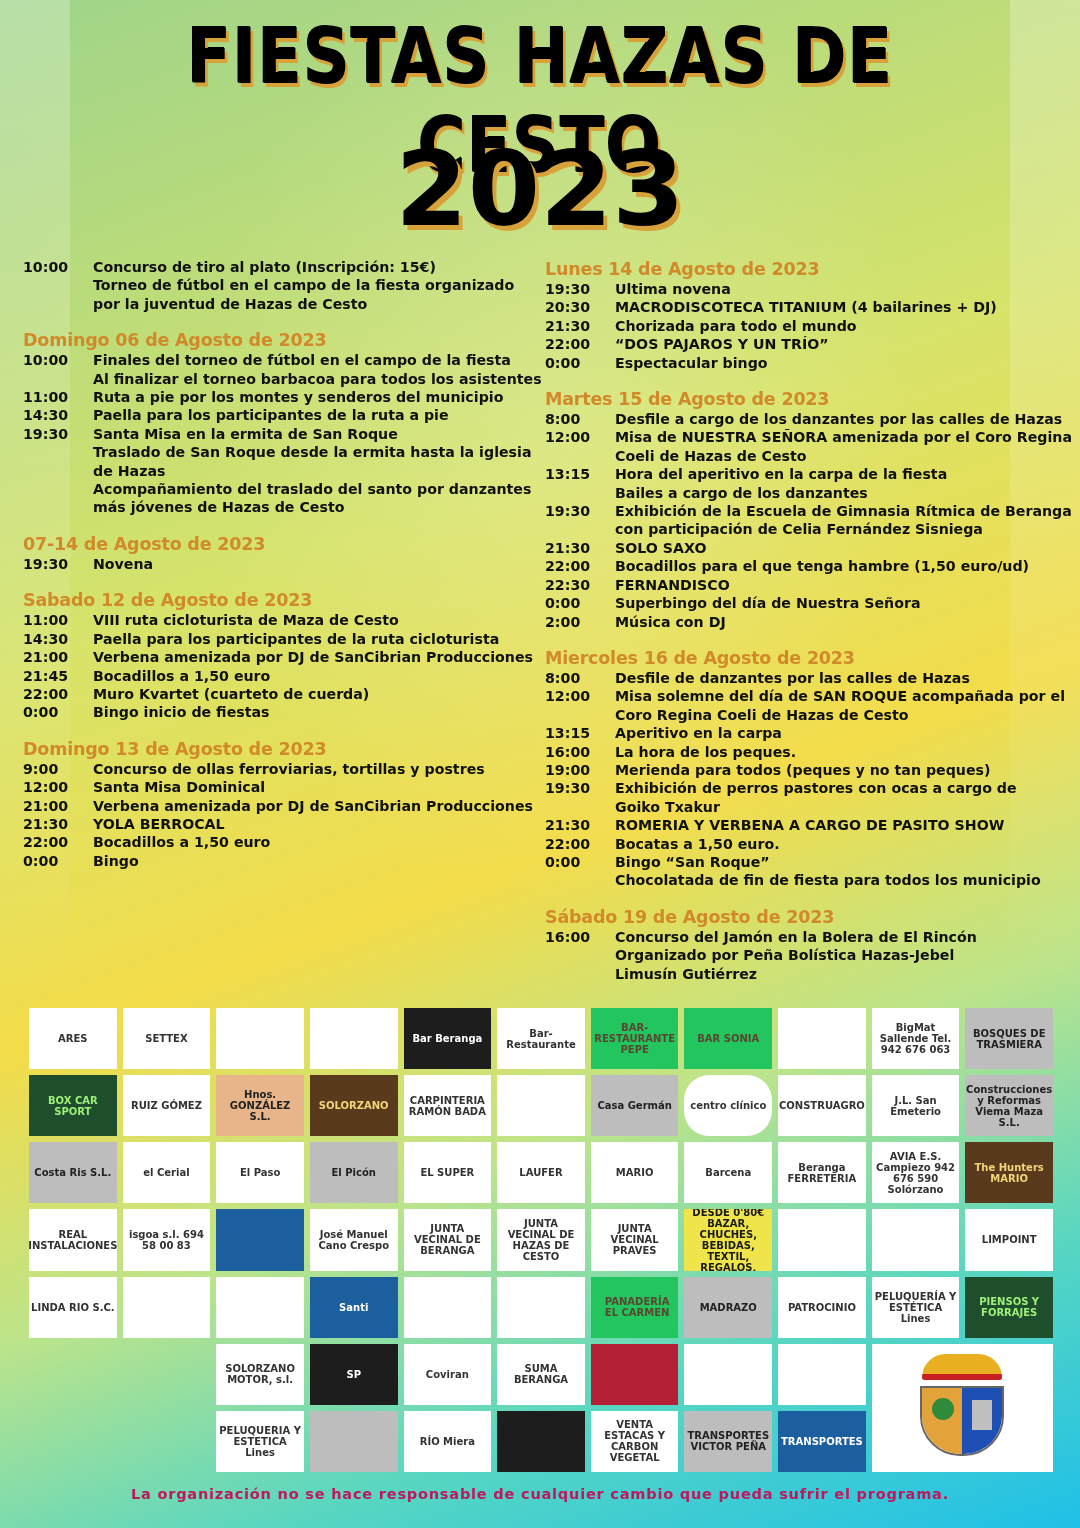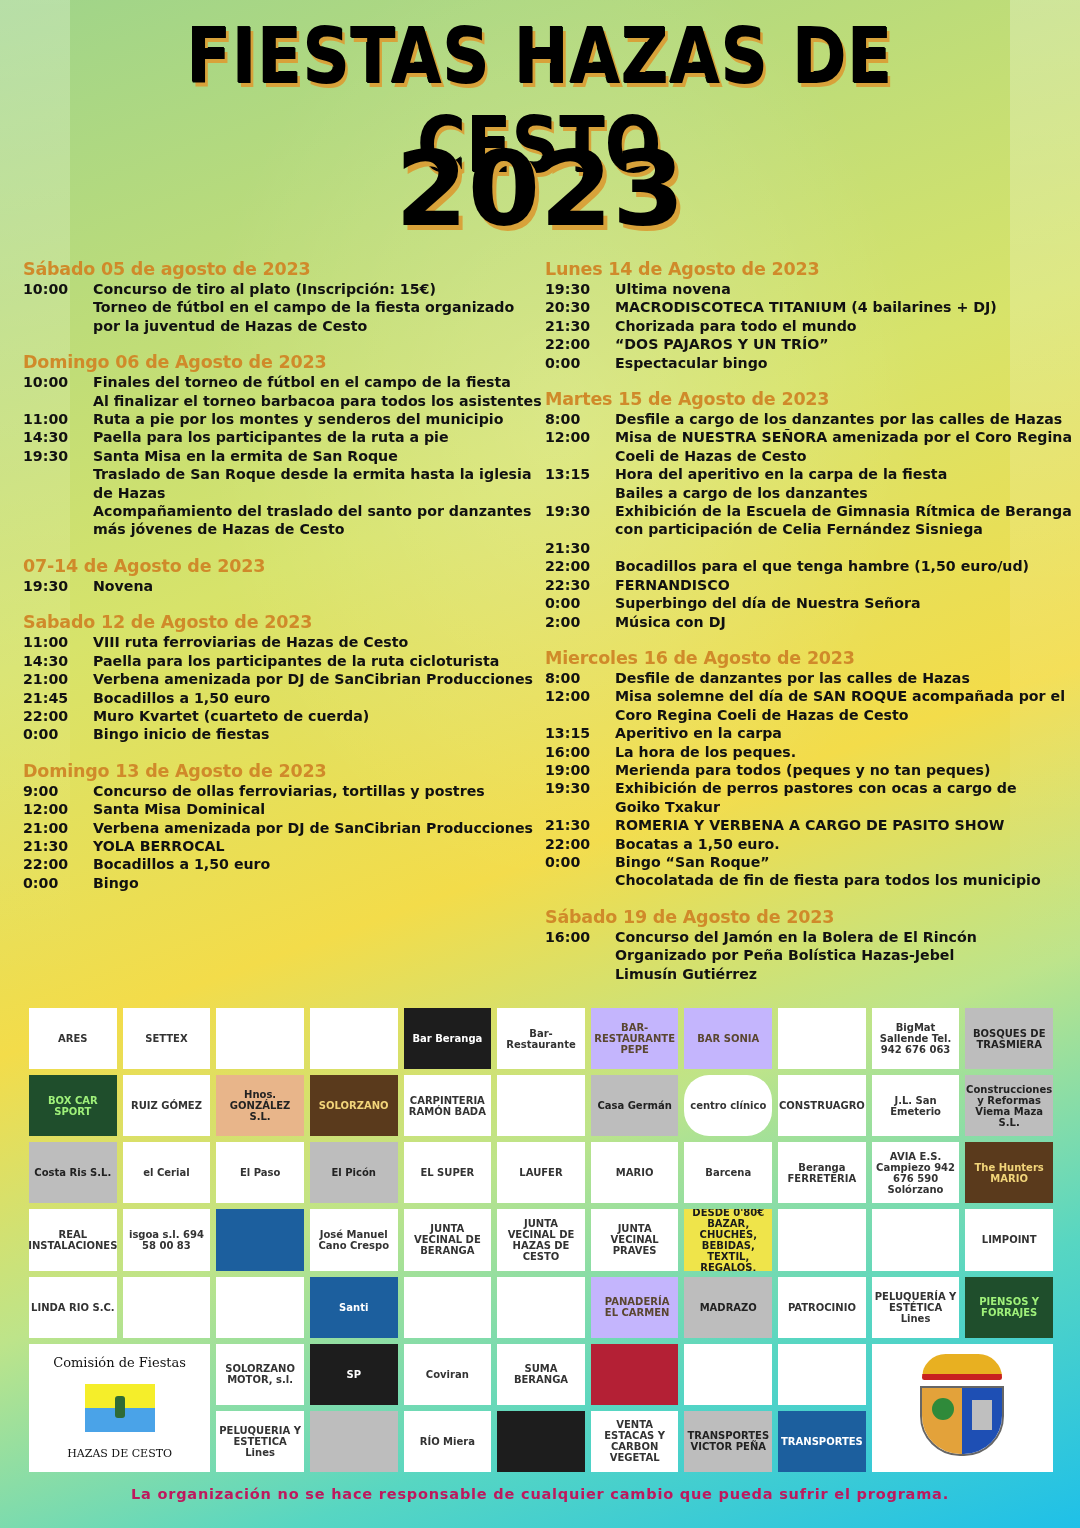--- a/index.html
+++ b/index.html
@@ -57,21 +57,21 @@
     grid-template-rows: repeat(7, 1fr);
     gap: 6px;
   }
   .sponsor {
     background: #fff; overflow: hidden;
     display: flex; align-items: center; justify-content: center; text-align: center;
     font-size: 10px; font-weight: 700; line-height: 1.1; padding: 2px;
     color: #333;
   }
   .sponsor.dark { background: #1d1d1d; color: #fff; }
-  .sponsor.tan { background: #c4b5fd; color: #5a4630; }
+  .sponsor.tan { background: #22c55e; color: #5a4630; }
   .sponsor.grey { background: #bdbdbd; color: #222; }
   .sponsor.green { background: #1f4e2c; color: #9ff07a; }
   .sponsor.red { background: #b42035; color: #fff; }
   .sponsor.yellow { background: #efe44a; color: #1a1a1a; }
   .sponsor.blue { background: #1c5f9e; color: #fff; }
   .sponsor.orange { background: #e8b58a; color: #222; }
   .sponsor.brown { background: #5a3a1c; color: #f2d57a; }
 
   .logo-commission { position: relative; width: 100%; height: 100%; }
   .logo-commission .ring-text {
@@ -118,21 +118,20 @@
 <body>
 
 <div class="bg-stripe-l"></div>
 <div class="bg-stripe-r"></div>
 
 <h1 class="title">FIESTAS HAZAS DE CESTO</h1>
 <div class="year">2023</div>
 
 <section class="col col-left">
     <div class="day">
-      <div class="day-heading">Sábado 05 de agosto de 2023</div>
       <div class="event">
         <div class="event-time">10:00</div>
         <div class="event-desc">
           <div>Concurso de tiro al plato (Inscripción: 15€)</div>
           <div>Torneo de fútbol en el campo de la fiesta organizado</div>
           <div>por la juventud de Hazas de Cesto</div>
         </div>
       </div>
     </div>
     <div class="day">
@@ -174,21 +173,21 @@
         <div class="event-desc">
           <div>Novena</div>
         </div>
       </div>
     </div>
     <div class="day">
       <div class="day-heading">Sabado 12 de Agosto de 2023</div>
       <div class="event">
         <div class="event-time">11:00</div>
         <div class="event-desc">
-          <div>VIII ruta ferroviarias de Hazas de Cesto</div>
+          <div>VIII ruta cicloturista de Maza de Cesto</div>
         </div>
       </div>
       <div class="event">
         <div class="event-time">14:30</div>
         <div class="event-desc">
           <div>Paella para los participantes de la ruta cicloturista</div>
         </div>
       </div>
       <div class="event">
         <div class="event-time">21:00</div>
@@ -313,20 +312,23 @@
       </div>
       <div class="event">
         <div class="event-time">19:30</div>
         <div class="event-desc">
           <div>Exhibición de la Escuela de Gimnasia Rítmica de Beranga</div>
           <div>con participación de Celia Fernández Sisniega</div>
         </div>
       </div>
       <div class="event">
         <div class="event-time">21:30</div>
+        <div class="event-desc">
+          <div>SOLO SAXO</div>
+        </div>
       </div>
       <div class="event">
         <div class="event-time">22:00</div>
         <div class="event-desc">
           <div>Bocadillos para el que tenga hambre (1,50 euro/ud)</div>
         </div>
       </div>
       <div class="event">
         <div class="event-time">22:30</div>
         <div class="event-desc">
@@ -482,27 +484,20 @@
     <div class="sponsor red" style="grid-area: 6 / 7;"></div>
     <div class="sponsor white" style="grid-area: 6 / 8;"></div>
     <div class="sponsor white" style="grid-area: 6 / 9;"></div>
     <div class="sponsor white" style="grid-area: 7 / 3;">PELUQUERIA Y ESTETICA Lines</div>
     <div class="sponsor grey" style="grid-area: 7 / 4;"></div>
     <div class="sponsor white" style="grid-area: 7 / 5;">RÍO Miera</div>
     <div class="sponsor dark" style="grid-area: 7 / 6;"></div>
     <div class="sponsor white" style="grid-area: 7 / 7;">VENTA ESTACAS Y CARBON VEGETAL</div>
     <div class="sponsor grey" style="grid-area: 7 / 8;">TRANSPORTES VICTOR PEÑA</div>
     <div class="sponsor blue" style="grid-area: 7 / 9;">TRANSPORTES</div>
-    <div class="sponsor" style="grid-area: 6 / 1 / span 2 / span 2;">
-      <div class="logo-commission">
-  <div class="ring-text">Comisión de Fiestas</div>
-  <div class="flag"></div>
-  <div class="bottom-text">HAZAS DE CESTO</div>
-</div>
-    </div>
     <div class="sponsor" style="grid-area: 6 / 10 / span 2 / span 2;">
       <div class="coat">
   <div class="crown"></div>
   <div class="banner"></div>
   <div class="shield">
           <div class="half-l"></div>
           <div class="half-r"></div>
         </div>
 </div>
     </div>

